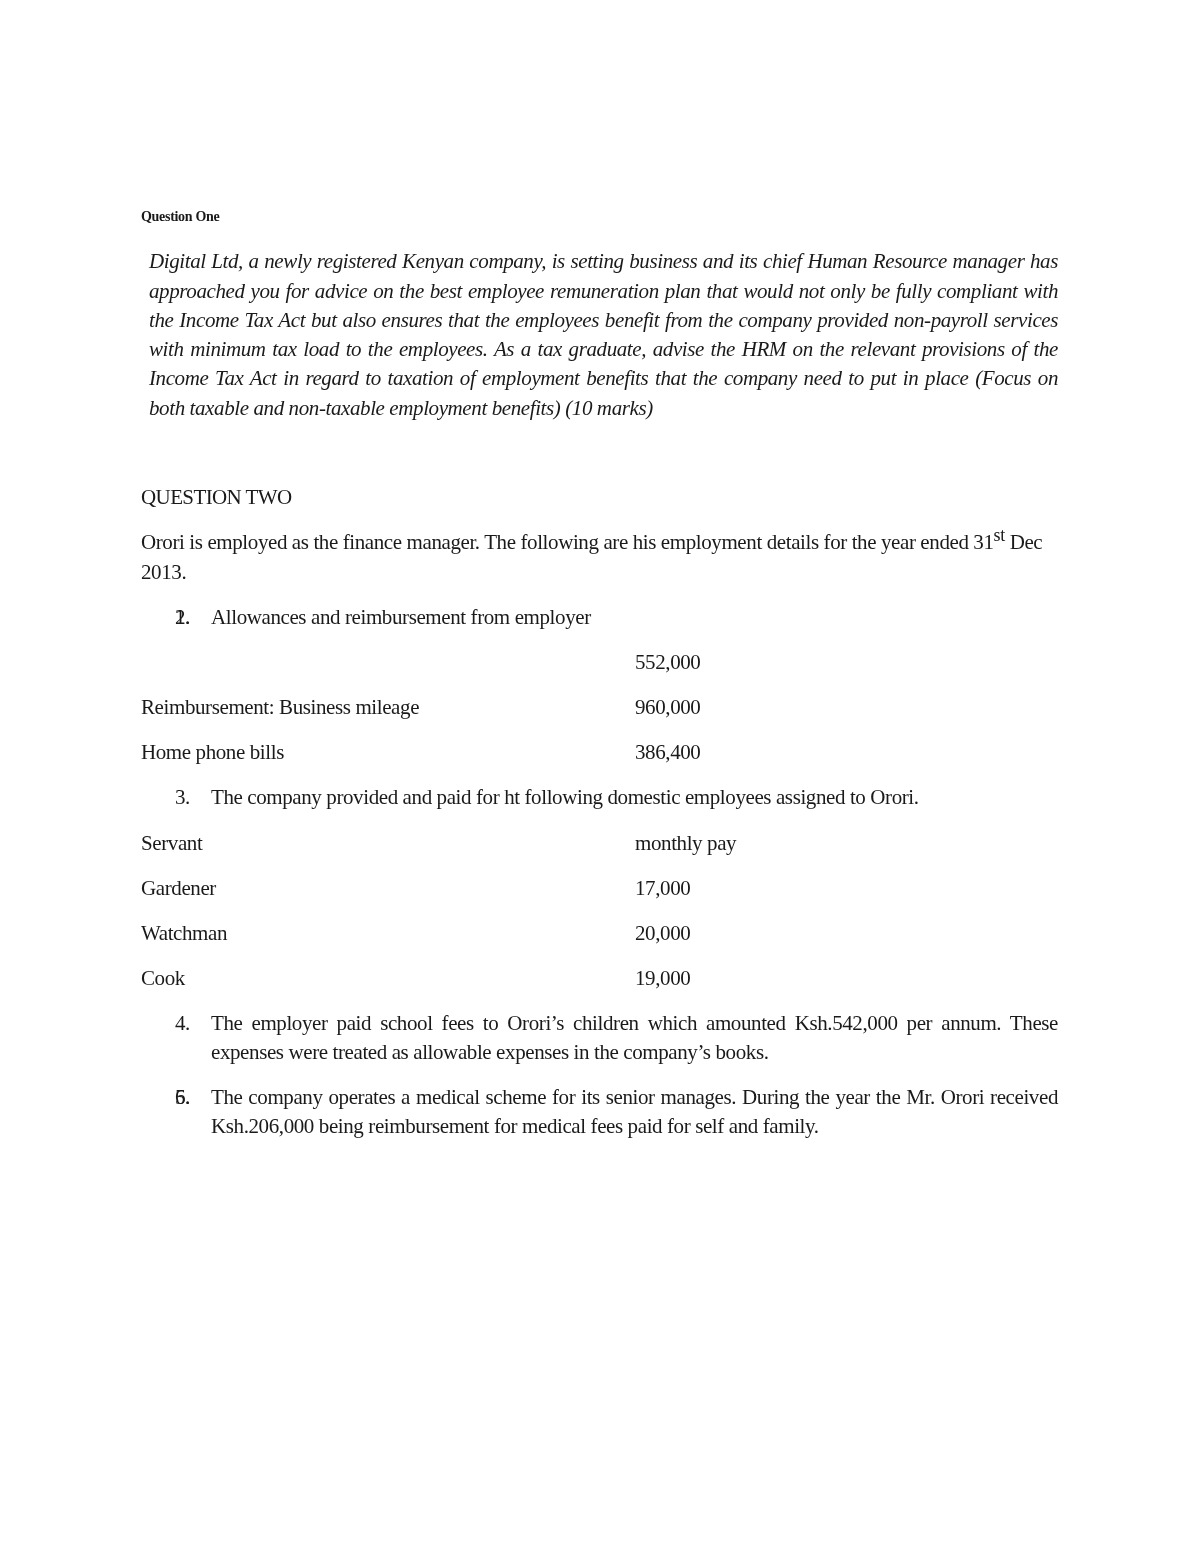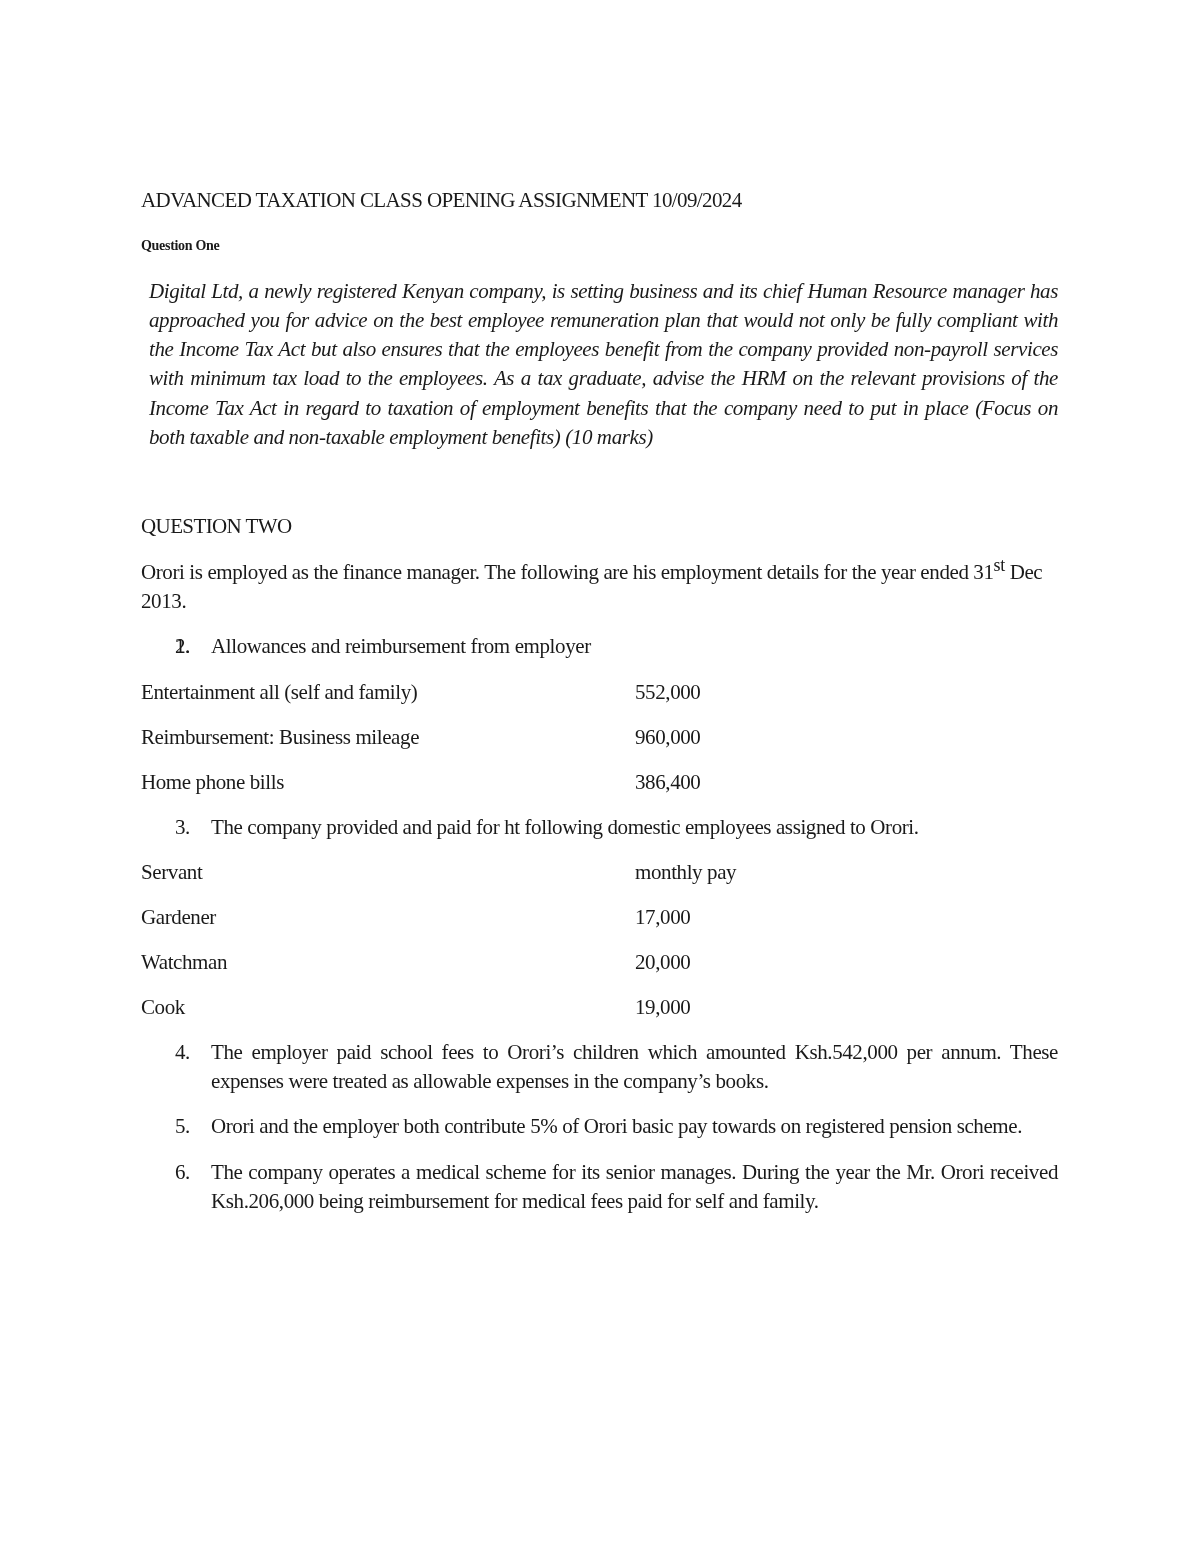--- a/index.html
+++ b/index.html
@@ -88,38 +88,36 @@
       left: 494px;
       top: 0;
     }
   </style>
 </head>
 <body>
 
 <div class="page">
   <div class="content">
 
-    <h1 class="title">ADVANCED TAXATION CLASS OPENING ASSIGNMENT 10/09/2024</h1>
 
     <h2 class="q1-heading">Question One</h2>
     <p class="para">Digital Ltd, a newly registered Kenyan company, is setting business and its chief Human Resource manager has approached you for advice on the best employee remuneration plan that would not only be fully compliant with the Income Tax Act but also ensures that the employees benefit from the company provided non-payroll services with minimum tax load to the employees. As a tax graduate, advise the HRM on the relevant provisions of the Income Tax Act in regard to taxation of employment benefits that the company need to put in place (Focus on both taxable and non-taxable employment benefits) (10 marks)</p>
 
     <h2 class="q2-heading">QUESTION TWO</h2>
     <p class="intro"><span>Orori is employed as the finance manager.  The following are his employment details for the year ended 31</span><sup>st</sup><span> Dec 2013.</span></p>
 
     <div class="list-item">
       <span class="num">1.</span>
     </div>
     <div class="list-item">
       <span class="num">2.</span>
       <span>Allowances and reimbursement from employer</span>
     </div>
 
     <div class="row">
-      <span class="lbl">Entertainment all (self and family)</span>
       <span class="val">552,000</span>
     </div>
     <div class="row">
       <span class="lbl">Reimbursement: Business mileage</span>
       <span class="val">960,000</span>
     </div>
     <div class="row">
       <span class="lbl">Home phone bills</span>
       <span class="val">386,400</span>
     </div>
@@ -145,21 +143,20 @@
       <span class="lbl">Cook</span>
       <span class="val">19,000</span>
     </div>
 
     <div class="list-item">
       <span class="num">4.</span>
       <span>The employer paid school fees to Orori’s children which amounted Ksh.542,000 per annum.  These expenses were treated as allowable expenses in the company’s books.</span>
     </div>
     <div class="list-item">
       <span class="num">5.</span>
-      <span>Orori and the employer both contribute 5% of Orori  basic pay towards on registered pension scheme.</span>
     </div>
     <div class="list-item">
       <span class="num">6.</span>
       <span>The company operates a medical scheme for its senior manages.  During the year the Mr. Orori received Ksh.206,000 being reimbursement for medical fees paid for self and family.</span>
     </div>
 
   </div>
 </div>
 
 </body></html>

